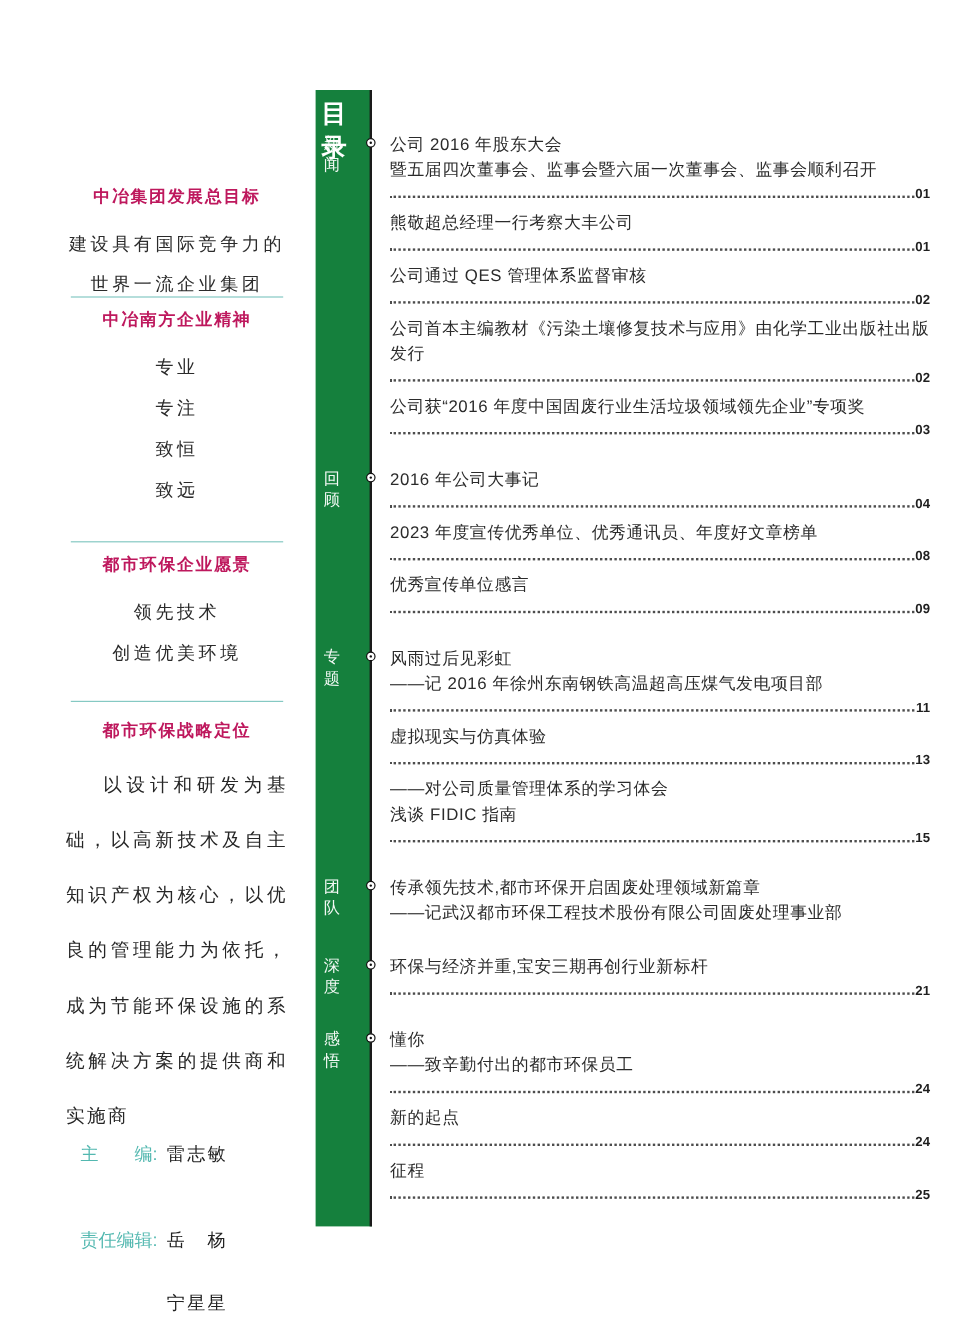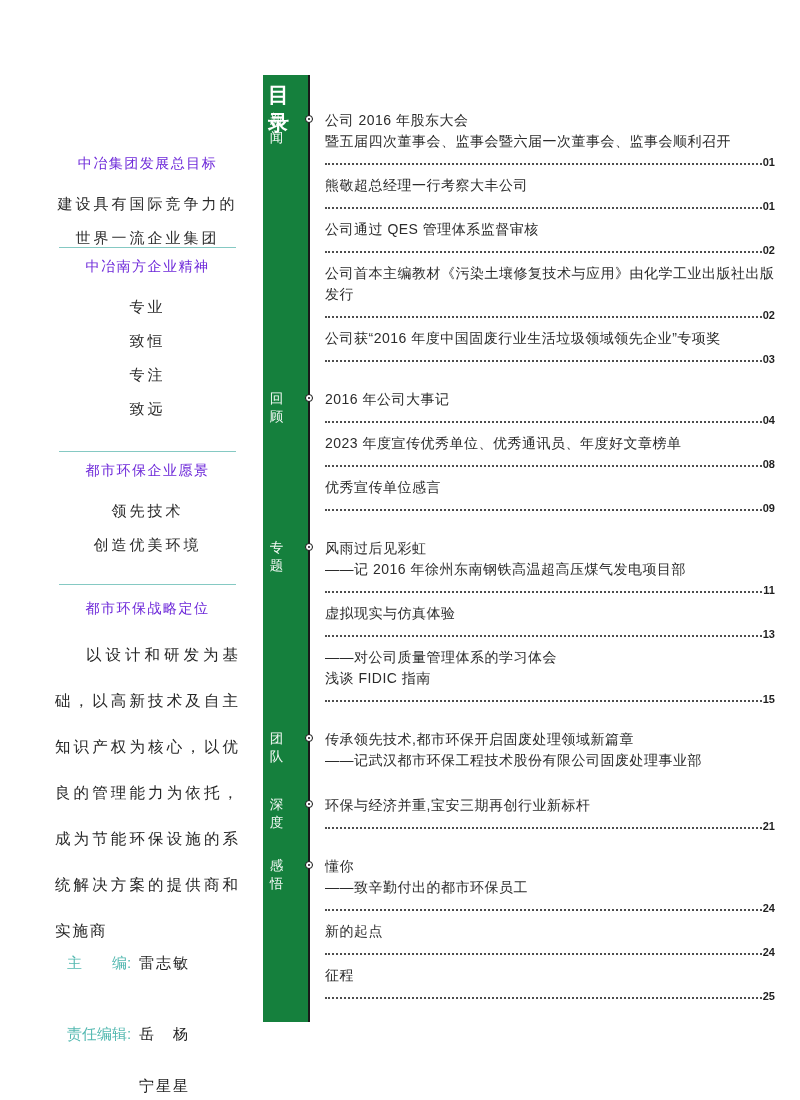--- a/index.html
+++ b/index.html
@@ -16,21 +16,21 @@
   .sidebar { position:absolute; left:55px; top:155px; width:185px; height:900px; text-align:center; }
   .sb-block { position:absolute; left:0; right:0; }
   .sb-block-0 { top:0px; }
   .sb-block-1 { top:103px; }
   .sb-block-2 { top:307px; }
   .sb-block-3 { top:445px; }
   .sb-divider { position:absolute; left:4px; right:4px; border:0; border-top:1px solid #85c9c3; margin:0; }
   .sb-div-1 { top:92px; }
   .sb-div-2 { top:296px; }
   .sb-div-3 { top:429px; }
-  .sb-heading { font-size:14px; font-weight:normal; color:#6d28d9; letter-spacing:1.5px; margin:0 0 14px 0; }
+  .sb-heading { font-size:14px; font-weight:bold; color:#be185d; letter-spacing:1.5px; margin:0 0 14px 0; }
   .sb-line { font-size:15px; color:#2b2b2b; line-height:34px; letter-spacing:3px; }
   .sb-para {
     margin:0; font-size:15.5px; color:#262626; line-height:46px;
     letter-spacing:2px; text-align:justify; text-align-last:left; text-indent:2em;
   }
   .editors { position:absolute; left:12px; top:750px; text-align:left; }
   .ed-row { font-size:15px; line-height:27px; white-space:nowrap; }
   .ed-label { display:inline-block; width:72px; color:#53b8b0;margin-top:44px; }
   .ed-name { color:#222222; letter-spacing:2px; }
 
@@ -73,22 +73,22 @@
   <aside class="sidebar" id="sidebar">
       <section class="sb-block sb-block-0">
     <h3 class="sb-heading">中冶集团发展总目标</h3>
   <div class="sb-line">建设具有国际竞争力的</div>
         <div class="sb-line">世界一流企业集团</div>
       </section>
       <hr class="sb-divider sb-div-1">
       <section class="sb-block sb-block-1">
     <h3 class="sb-heading">中冶南方企业精神</h3>
   <div class="sb-line">专业</div>
+        <div class="sb-line">专注</div>
         <div class="sb-line">致恒</div>
-        <div class="sb-line">专注</div>
         <div class="sb-line">致远</div>
       </section>
       <hr class="sb-divider sb-div-2">
       <section class="sb-block sb-block-2">
     <h3 class="sb-heading">都市环保企业愿景</h3>
   <div class="sb-line">领先技术</div>
         <div class="sb-line">创造优美环境</div>
       </section>
       <hr class="sb-divider sb-div-3">
       <section class="sb-block sb-block-3">

